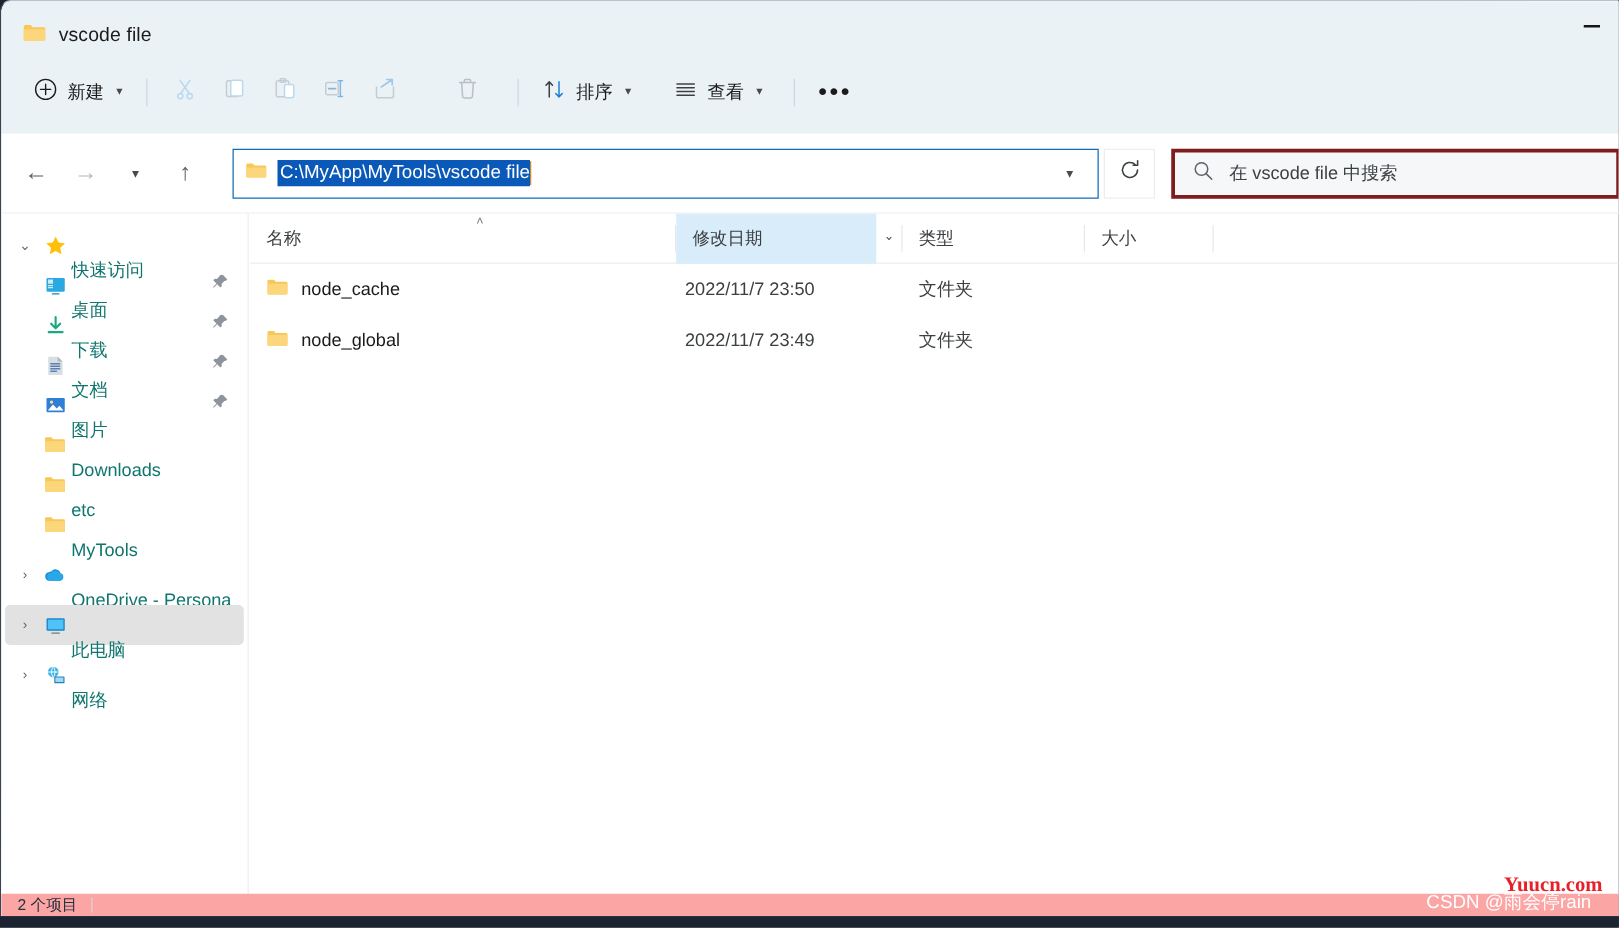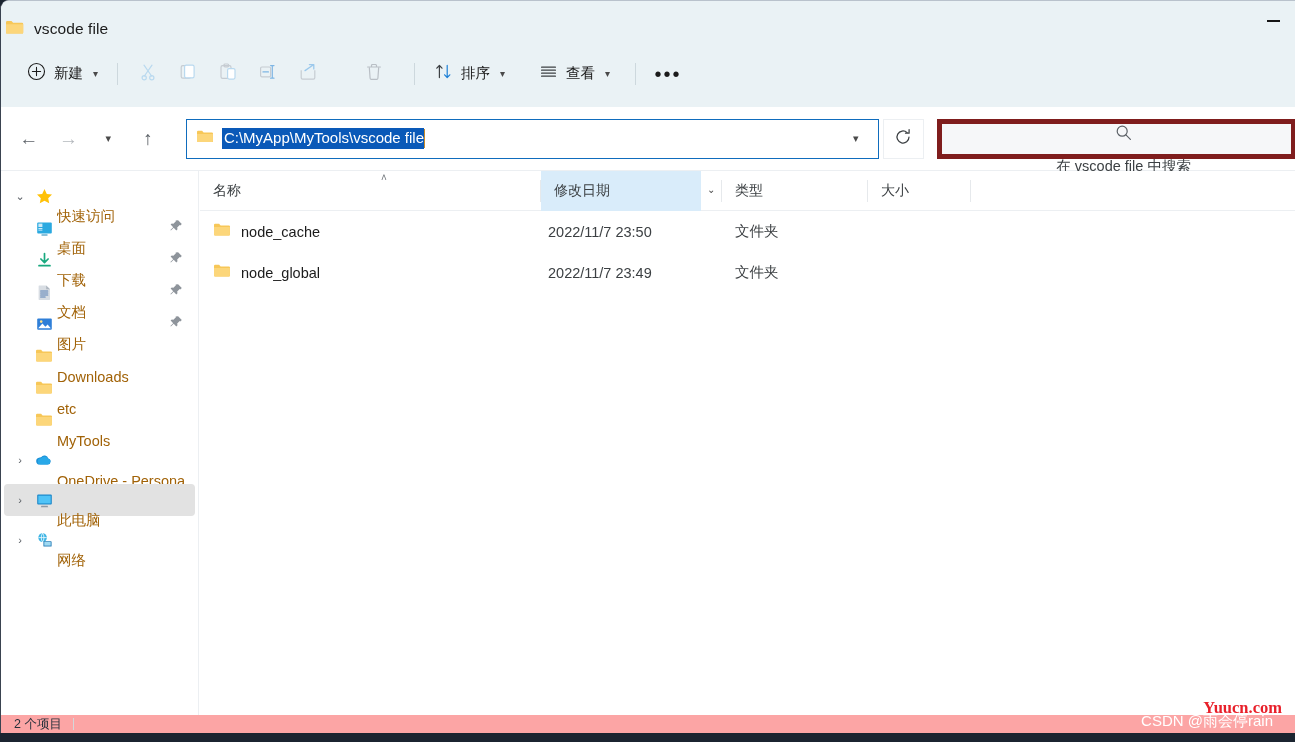--- a/index.html
+++ b/index.html
@@ -21,21 +21,21 @@
     border-top-left-radius: 9px;
     overflow: hidden;
   }
 
   
   .titlebar {
     position: absolute; left: 0; top: 0; width: 1295px; height: 39px;
     background: #eaf2f5;
     display: flex; align-items: center;
   }
-  .title-left { display: flex; align-items: center; padding-left: 4px; gap: 10px; margin-top: 16px; }
+  .title-left { display: flex; align-items: center; padding-left: 17px; gap: 10px; margin-top: 16px; }
   .title-text { font-size: 15.5px; color: #1b1b1b; letter-spacing: .1px; }
   .win-btns { position: absolute; right: 0; top: 0; height: 39px; display: flex; }
   .win-btn {
     width: 46px; height: 39px; display: flex; align-items: center; justify-content: center;
   }
   .win-btn .bar { width: 13px; height: 2px; background: #161616; display: block; }
 
   
   .toolbar {
     position: absolute; left: 0; top: 39px; width: 1295px; height: 67px;
@@ -91,42 +91,42 @@
     display: flex; align-items: center; justify-content: center;
   }
   .refresh-btn {
     width: 44px; height: 40px; margin-left: 4px;
     border: 1px solid #eceff2;
     display: flex; align-items: center; justify-content: center;
     background: #fff;
   }
   .searchbox {
     margin-left: 13px; width: 380px; height: 40px;
-    background: #f6f7f9; border: 5px solid #7f1d1d;
-    display: flex; align-items: center; padding-left: 14px; gap: 12px; flex-direction: column;
+    background: #f6f7f9; border: 3px solid #7f1d1d;
+    display: flex; align-items: center; padding-left: 14px; gap: 12px;
   }
   .search-ph { font-size: 14.5px; color: #3c4043; }
 
   
   .sidebar {
     position: absolute; left: 0; top: 170px; width: 198px; height: 545px;
     background: #ffffff;
     border-right: 1px solid #eceff2;
     padding-top: 9px;
   }
   .nav-row {
     position: relative; display: flex; align-items: center; height: 32px;
     margin: 0 3px; border-radius: 4px; padding-left: 5px;
   }
   .nav-row.selected { background: #e2e2e2; }
   .nav-twisty {
     width: 22px; text-align: center; font-size: 11px; color: #5a5f65; flex: 0 0 22px;
   }
   .nav-ico { width: 26px; display: flex; align-items: center; justify-content: center; flex: 0 0 26px; }
-  .nav-label { font-size: 14.5px; color: #a16207; white-space: nowrap; overflow: hidden; margin-top: 41px; }
+  .nav-label { font-size: 14.5px; color: #0f766e; white-space: nowrap; overflow: hidden; margin-top: 41px; }
   .nav-row.child { padding-left: 27px; }
   .pin { position: absolute; right: 12px; top: 50%; transform: translateY(-50%); }
 
   
   .content {
     position: absolute; left: 199px; top: 170px; right: 0; height: 545px;
     background: #ffffff;
   }
   .colheader {
     position: relative; height: 40px; display: flex; align-items: center;

